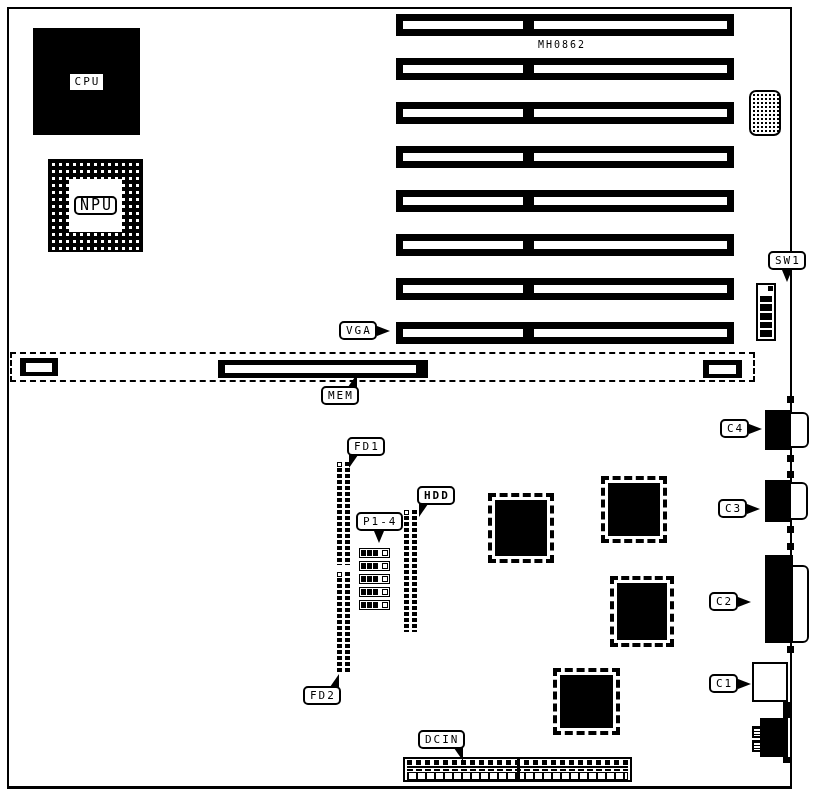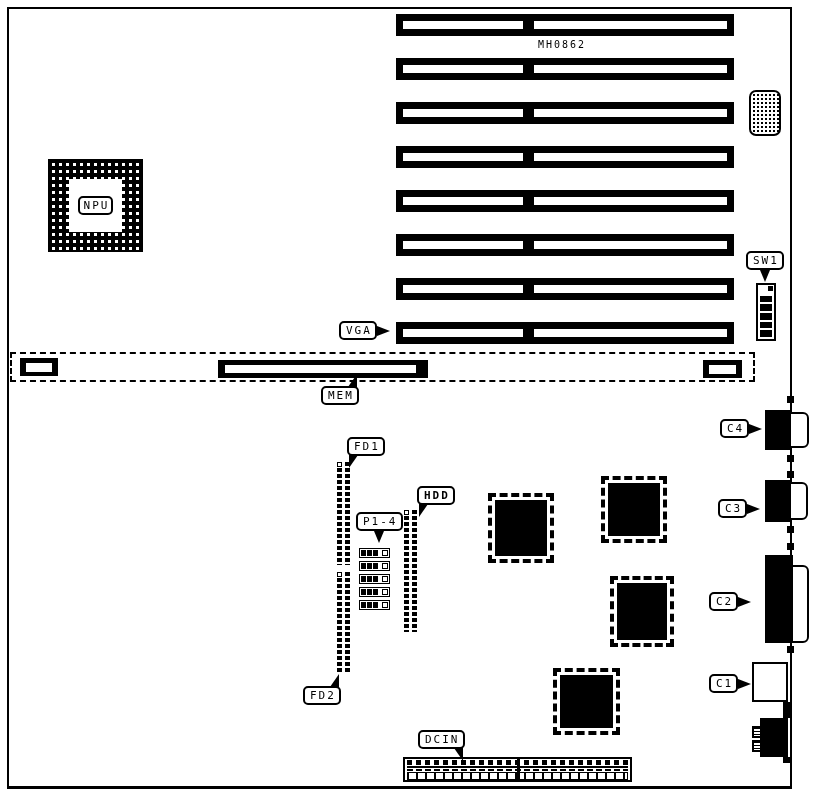--- a/index.html
+++ b/index.html
@@ -13,21 +13,21 @@
   
   .cpu{left:33px;top:28px;width:107px;height:107px;background:#000;display:flex;align-items:center;justify-content:center;}
   .chip-label{background:#fff;color:#000;font-size:11px;letter-spacing:2px;padding:2px 3px 2px 5px;line-height:12px;}
 
   
   .npu{left:48px;top:159px;width:95px;height:93px;background-color:#000;
        background-image:radial-gradient(circle,#fff 1.5px,rgba(0,0,0,0) 1.7px);
        background-size:7px 7px;background-position:2px 2px;}
   .npu-center{position:absolute;left:21px;top:20px;right:21px;bottom:20px;background:#fff;
               display:flex;align-items:center;justify-content:center;}
-  .npu-box{border:2px solid #000;border-radius:5px;padding:1px 2px 1px 4px;font-size:11px;letter-spacing:2px;line-height:13px;background:#fff;}
+  .npu-box{border:2px solid #000;border-radius:5px;padding:1px 2px 1px 4px;font-size:15px;letter-spacing:2px;line-height:13px;background:#fff;}
 
   
   .slot{position:absolute;left:396px;width:338px;height:22px;background:#000;}
   .slot::before{content:"";position:absolute;left:7px;top:7px;width:120px;height:8px;background:#fff;}
   .slot::after{content:"";position:absolute;left:138px;top:7px;width:193px;height:8px;background:#fff;}
 
   .model-text{left:538px;top:39px;font-size:10px;letter-spacing:2px;}
 
   
   .xtal{left:749px;top:90px;width:28px;height:42px;border:2px solid #000;border-radius:7px;background:#fff;
@@ -111,38 +111,41 @@
   .t-down::after{top:calc(100% + 2px);left:50%;margin-left:-5px;
       border-left:5px solid rgba(0,0,0,0);border-right:5px solid rgba(0,0,0,0);border-top:12px solid #000;}
   .t-down-left::after{top:calc(100% + 1px);left:0;
       border-right:9px solid rgba(0,0,0,0);border-top:13px solid #000;}
   .t-up-right::after{bottom:calc(100% + 1px);right:0;
       border-left:9px solid rgba(0,0,0,0);border-bottom:13px solid #000;}
   .t-down-right::after{top:calc(100% + 1px);right:0;
       border-left:9px solid rgba(0,0,0,0);border-top:13px solid #000;}
   .lbl-vga{left:339px;top:321px;}
   .lbl-mem{left:321px;top:386px;}
-  .lbl-sw1{left:746px;top:251px;}
+  .lbl-sw1{left:768px;top:251px;}
   .lbl-fd1{left:347px;top:437px;}
   .lbl-fd2{left:303px;top:686px;}
   .lbl-p15{left:356px;top:512px;}
   .lbl-hdd{left:417px;top:486px;font-weight:bold;}
   .lbl-dcin{left:418px;top:730px;}
   .lbl-c4{left:720px;top:419px;}
   .lbl-c3{left:718px;top:499px;}
   .lbl-c2{left:709px;top:592px;}
   .lbl-c1{left:709px;top:674px;}
 </style>
 </head>
 <body>
 
 <div class="canvas">
 
   <div class="abs outer-border"></div>
 
+  <div class="abs cpu">
+    <span class="chip-label">CPU</span>
+  </div>
 
   <div class="abs npu">
     <div class="npu-center">
       <span class="npu-box">NPU</span>
     </div>
   </div>
 
   <div id="slots">
       <div class="slot" style="top: 14px;"></div>
       <div class="slot" style="top: 58px;"></div>

